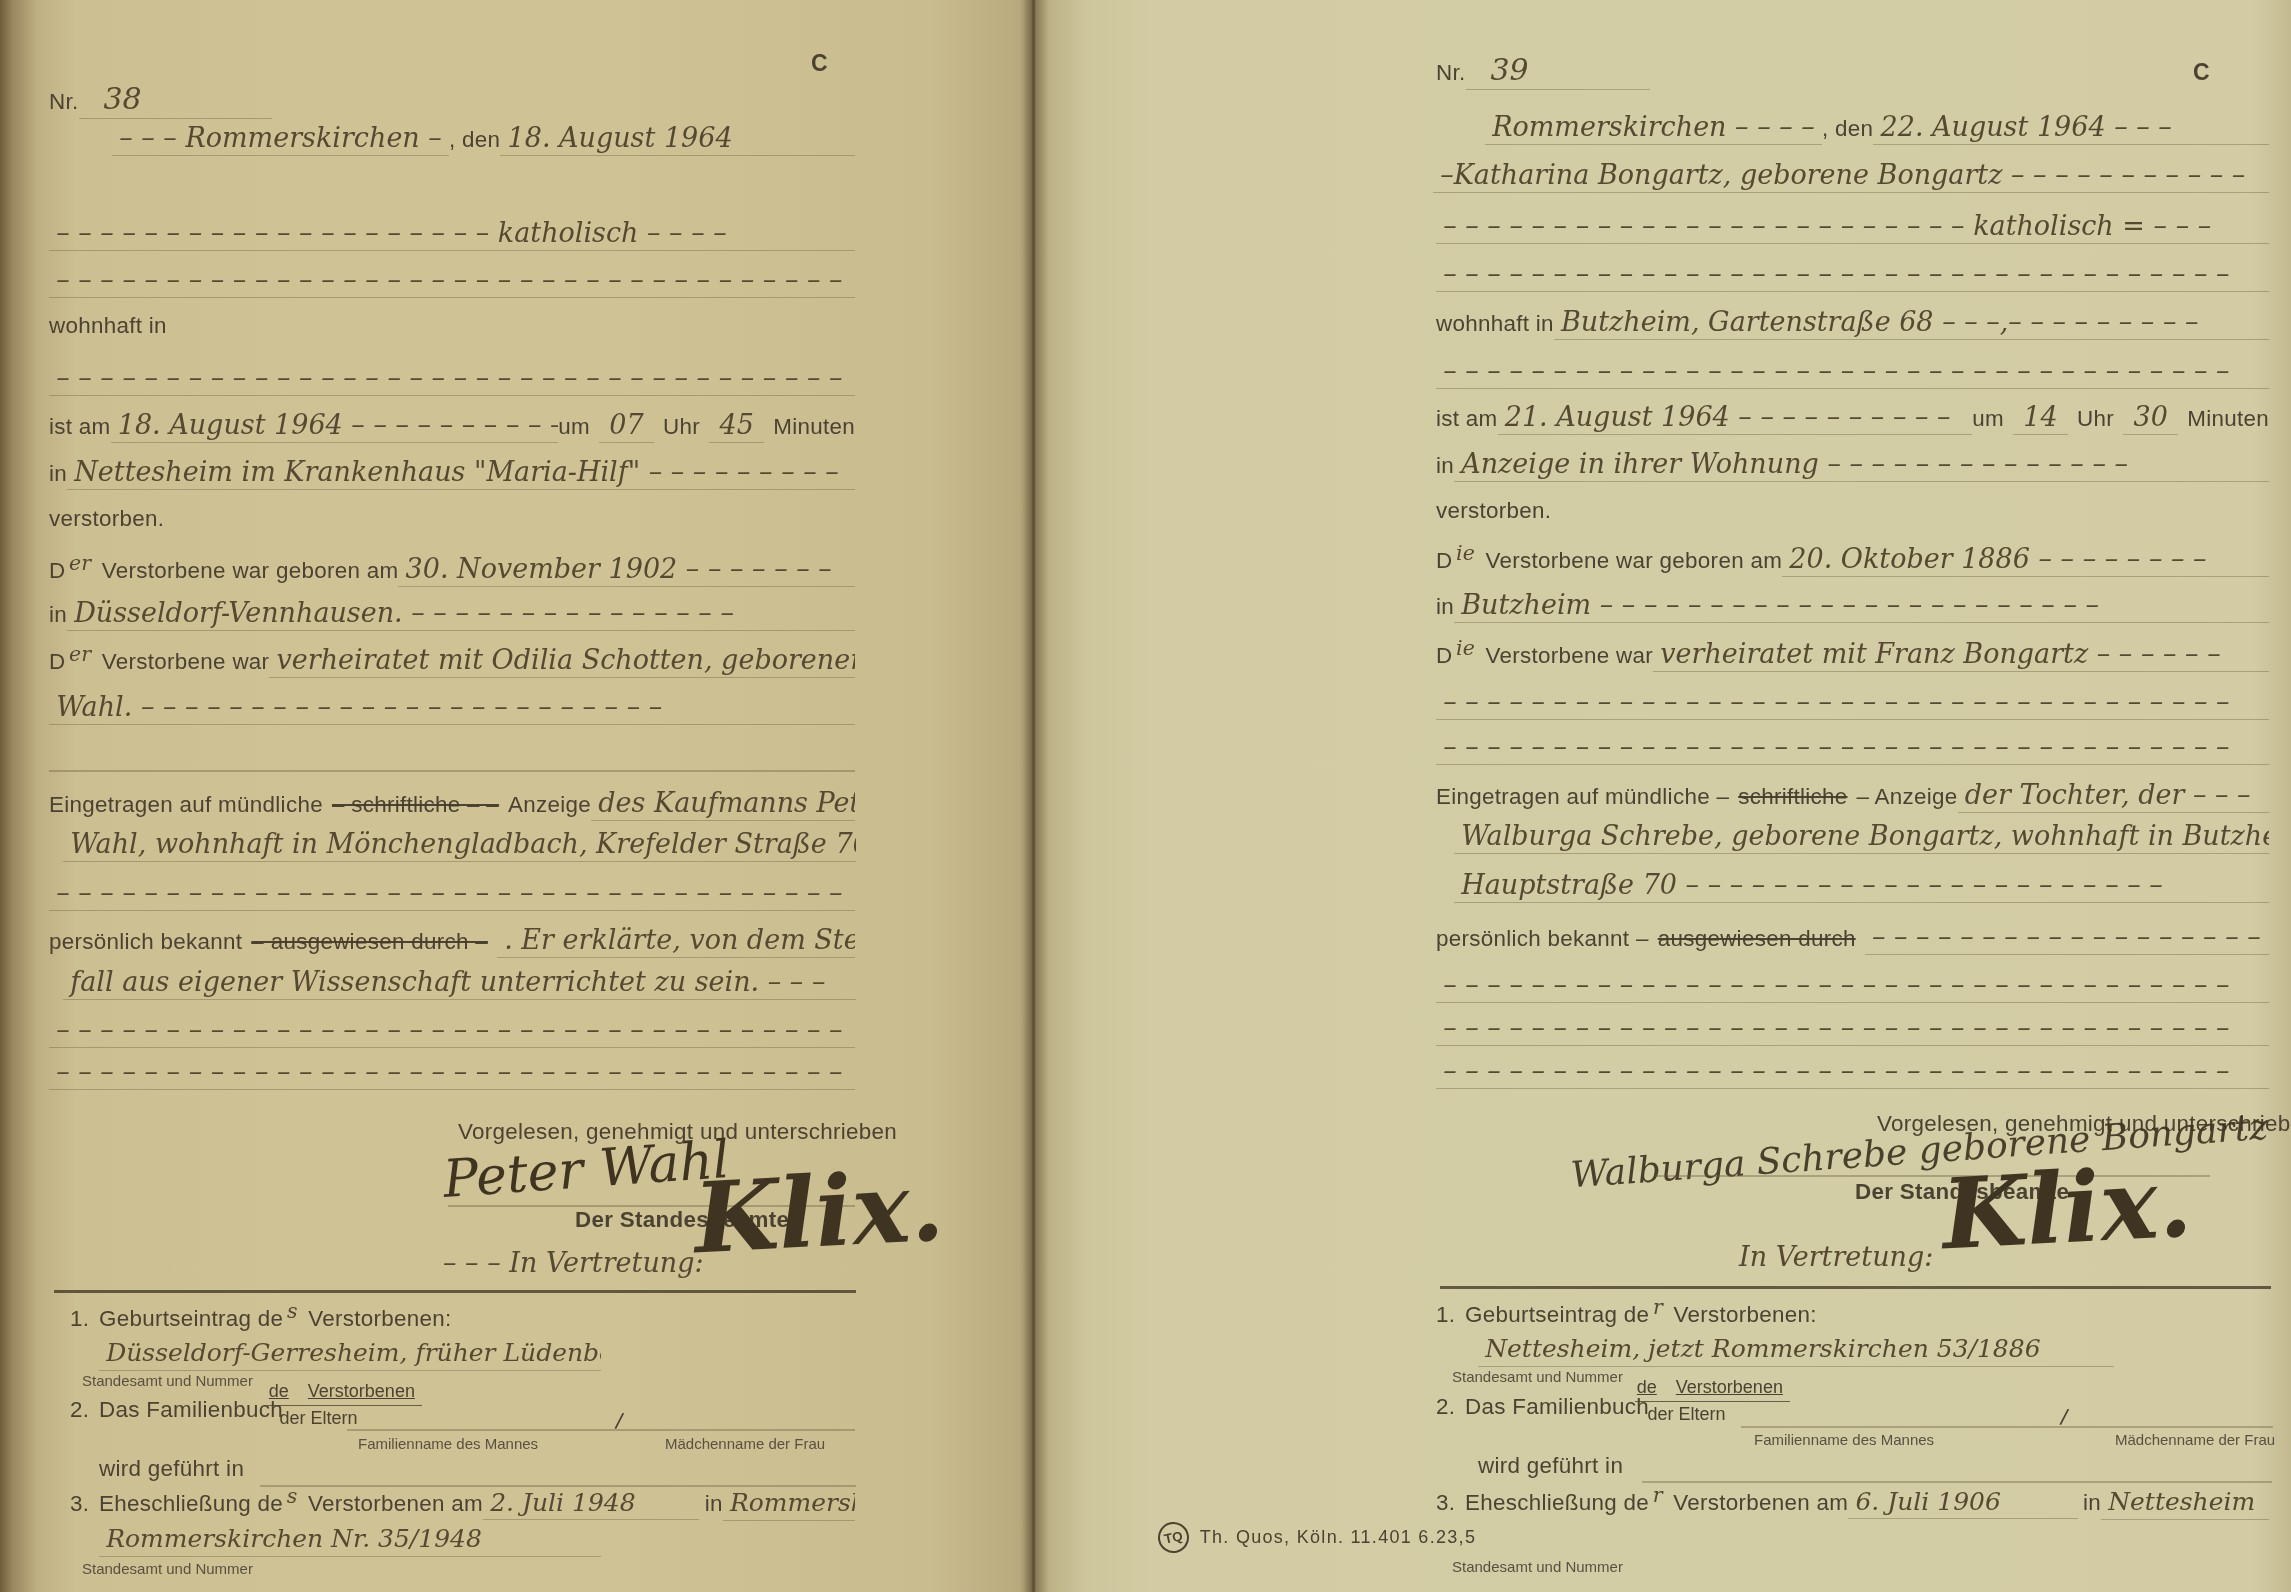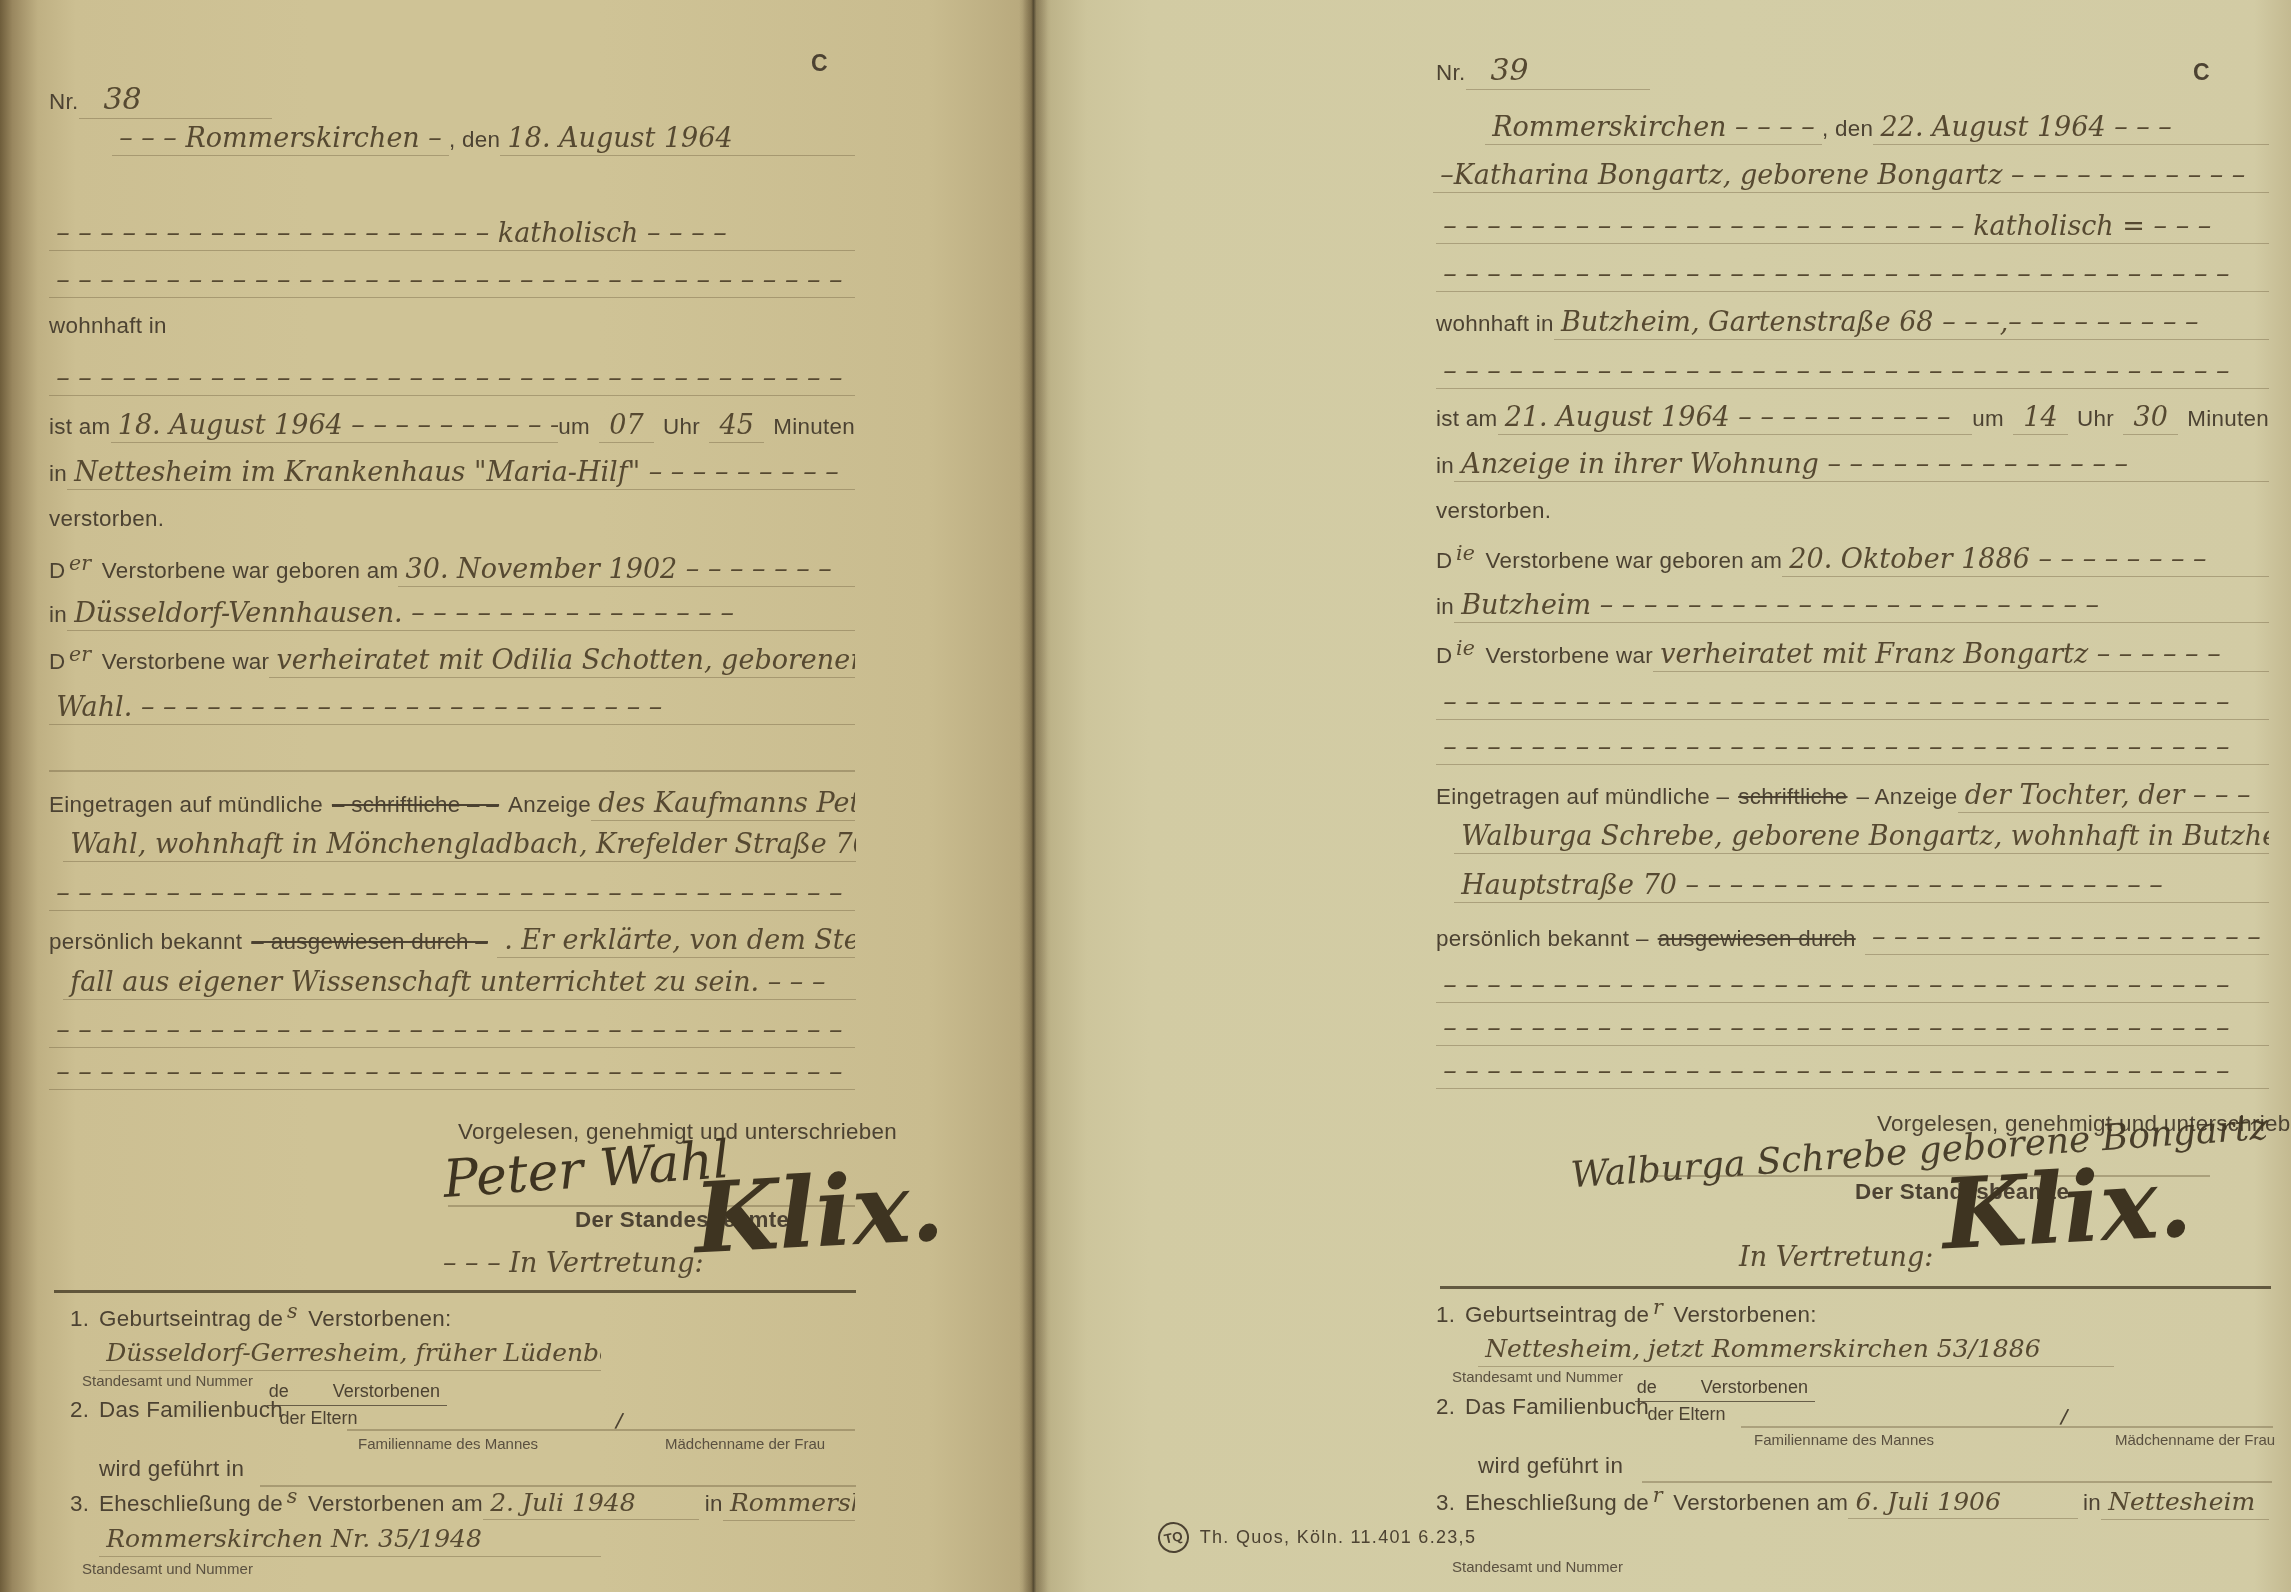--- a/index.html
+++ b/index.html
@@ -34,21 +34,21 @@
   .slot{flex:0 0 auto;min-width:48px;text-align:center;margin:0 9px;
         border-bottom:1.8px solid rgba(104,90,58,.38);padding:0 3.6px 1.8px;}
   .sig{position:absolute;font-family:"DejaVu Serif",serif;font-style:italic;
        color:#3e3421;white-space:nowrap;}
   .rule{position:absolute;height:2.7px;background:rgba(56,46,26,.72);}
   .thin{position:absolute;height:1.8px;background:rgba(104,90,58,.38);}
   .cap{position:absolute;font-family:"Liberation Sans",sans-serif;font-size:15px;color:#5a5040;}
   .num{width:29px;flex:0 0 auto;}
   .fb{position:absolute;display:flex;flex-direction:column;align-items:flex-start;
       font-family:"Liberation Sans",sans-serif;font-size:18px;color:#4c4232;}
-  .fb .top{display:flex;gap:44px;border-bottom:1.8px solid rgba(76,66,50,.8);padding:0 7.2px 2.7px 1.8px;}
+  .fb .top{display:flex;gap:19px;border-bottom:1.8px solid rgba(76,66,50,.8);padding:0 7.2px 2.7px 1.8px;text-decoration:underline;}
   .fb .bot{padding:2.7px 7.2px 0 12.5px;}
   .slash{position:absolute;font-size:23px;color:#4c4232;transform:rotate(12deg);}
   .printer{position:absolute;display:flex;align-items:center;gap:10.7px;color:#4c4232;}
   .printer .logo{display:inline-flex;align-items:center;justify-content:center;width:27px;height:27px;
       border:2.7px solid #4c4232;border-radius:50%;font-size:13.4px;font-weight:bold;transform:rotate(-12deg);}
   .printer .ptext{font-size:18px;letter-spacing:1.3px;}
 </style>
 </head>
 <body>
 

